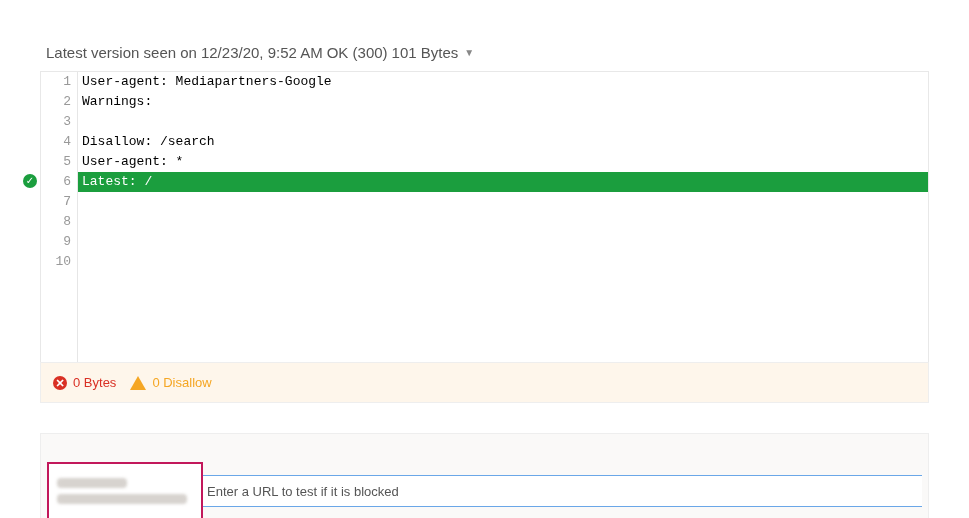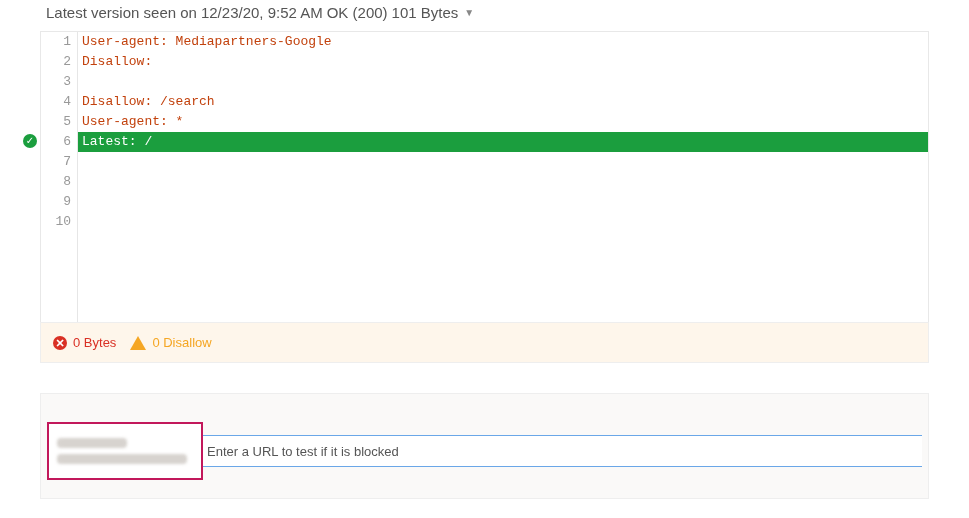--- a/index.html
+++ b/index.html
@@ -12,20 +12,21 @@
     width: 969px;
   }
   .container { padding: 0; }
   .status-line {
     padding: 4px 0 10px 46px;
     font-size: 15px;
     color: #555;
     display: flex;
     align-items: center;
     gap: 4px;
+    margin-top: 40px;
   }
   .status-line .dropdown-caret {
     font-size: 10px;
     color: #888;
     margin-left: 2px;
   }
   .editor-panel {
     margin: 0 40px 0 40px;
     border: 1px solid #e8e8e8;
     border-bottom: none;
@@ -66,21 +67,21 @@
   }
   .code-col {
     flex: 1;
     border-left: 1px solid #e6e6e6;
   }
   .code-row {
     height: 20px;
     line-height: 20px;
     padding-left: 4px;
     white-space: pre;
-    color: #c2410c;
+    color: #000000;
   }
   .code-row.hl {
     background: #1b9e3e;
     color: #fff;
   }
   .messages-bar {
     margin: 0 40px;
     background: #fef6eb;
     border: 1px solid #eee;
     padding: 12px 12px;
@@ -154,42 +155,42 @@
   .url-input::placeholder { color: #555; }
 </style>
 </head>
 <body>
 
 <div class="container">
 
   <div class="status-line">
     <span>Latest version seen on</span>
     <span>12/23/20, 9:52 AM</span>
-    <span>OK (200)</span>
+    <span>OK (300)</span>
     <span>101 Bytes</span>
     <span class="dropdown-caret">▼</span>
   </div>
 
   <div class="editor-panel">
     <div class="editor">
       <div class="gutter" id="gutter">
           <div class="gutter-row">1</div>
           <div class="gutter-row">2</div>
           <div class="gutter-row">3</div>
           <div class="gutter-row">4</div>
           <div class="gutter-row">5</div>
           <div class="gutter-row">6<span class="check-icon">✓</span></div>
           <div class="gutter-row">7</div>
           <div class="gutter-row">8</div>
           <div class="gutter-row">9</div>
           <div class="gutter-row">10</div>
         </div>
       <div class="code-col" id="code">
           <div class="code-row">User-agent: Mediapartners-Google</div>
-          <div class="code-row">Disallow:</div>
+          <div class="code-row">Warnings:</div>
           <div class="code-row"></div>
           <div class="code-row">Disallow: /search</div>
           <div class="code-row">User-agent: *</div>
           <div class="code-row hl">Latest: /</div>
           <div class="code-row"></div>
           <div class="code-row"></div>
           <div class="code-row"></div>
           <div class="code-row"></div>
         </div>
     </div>

